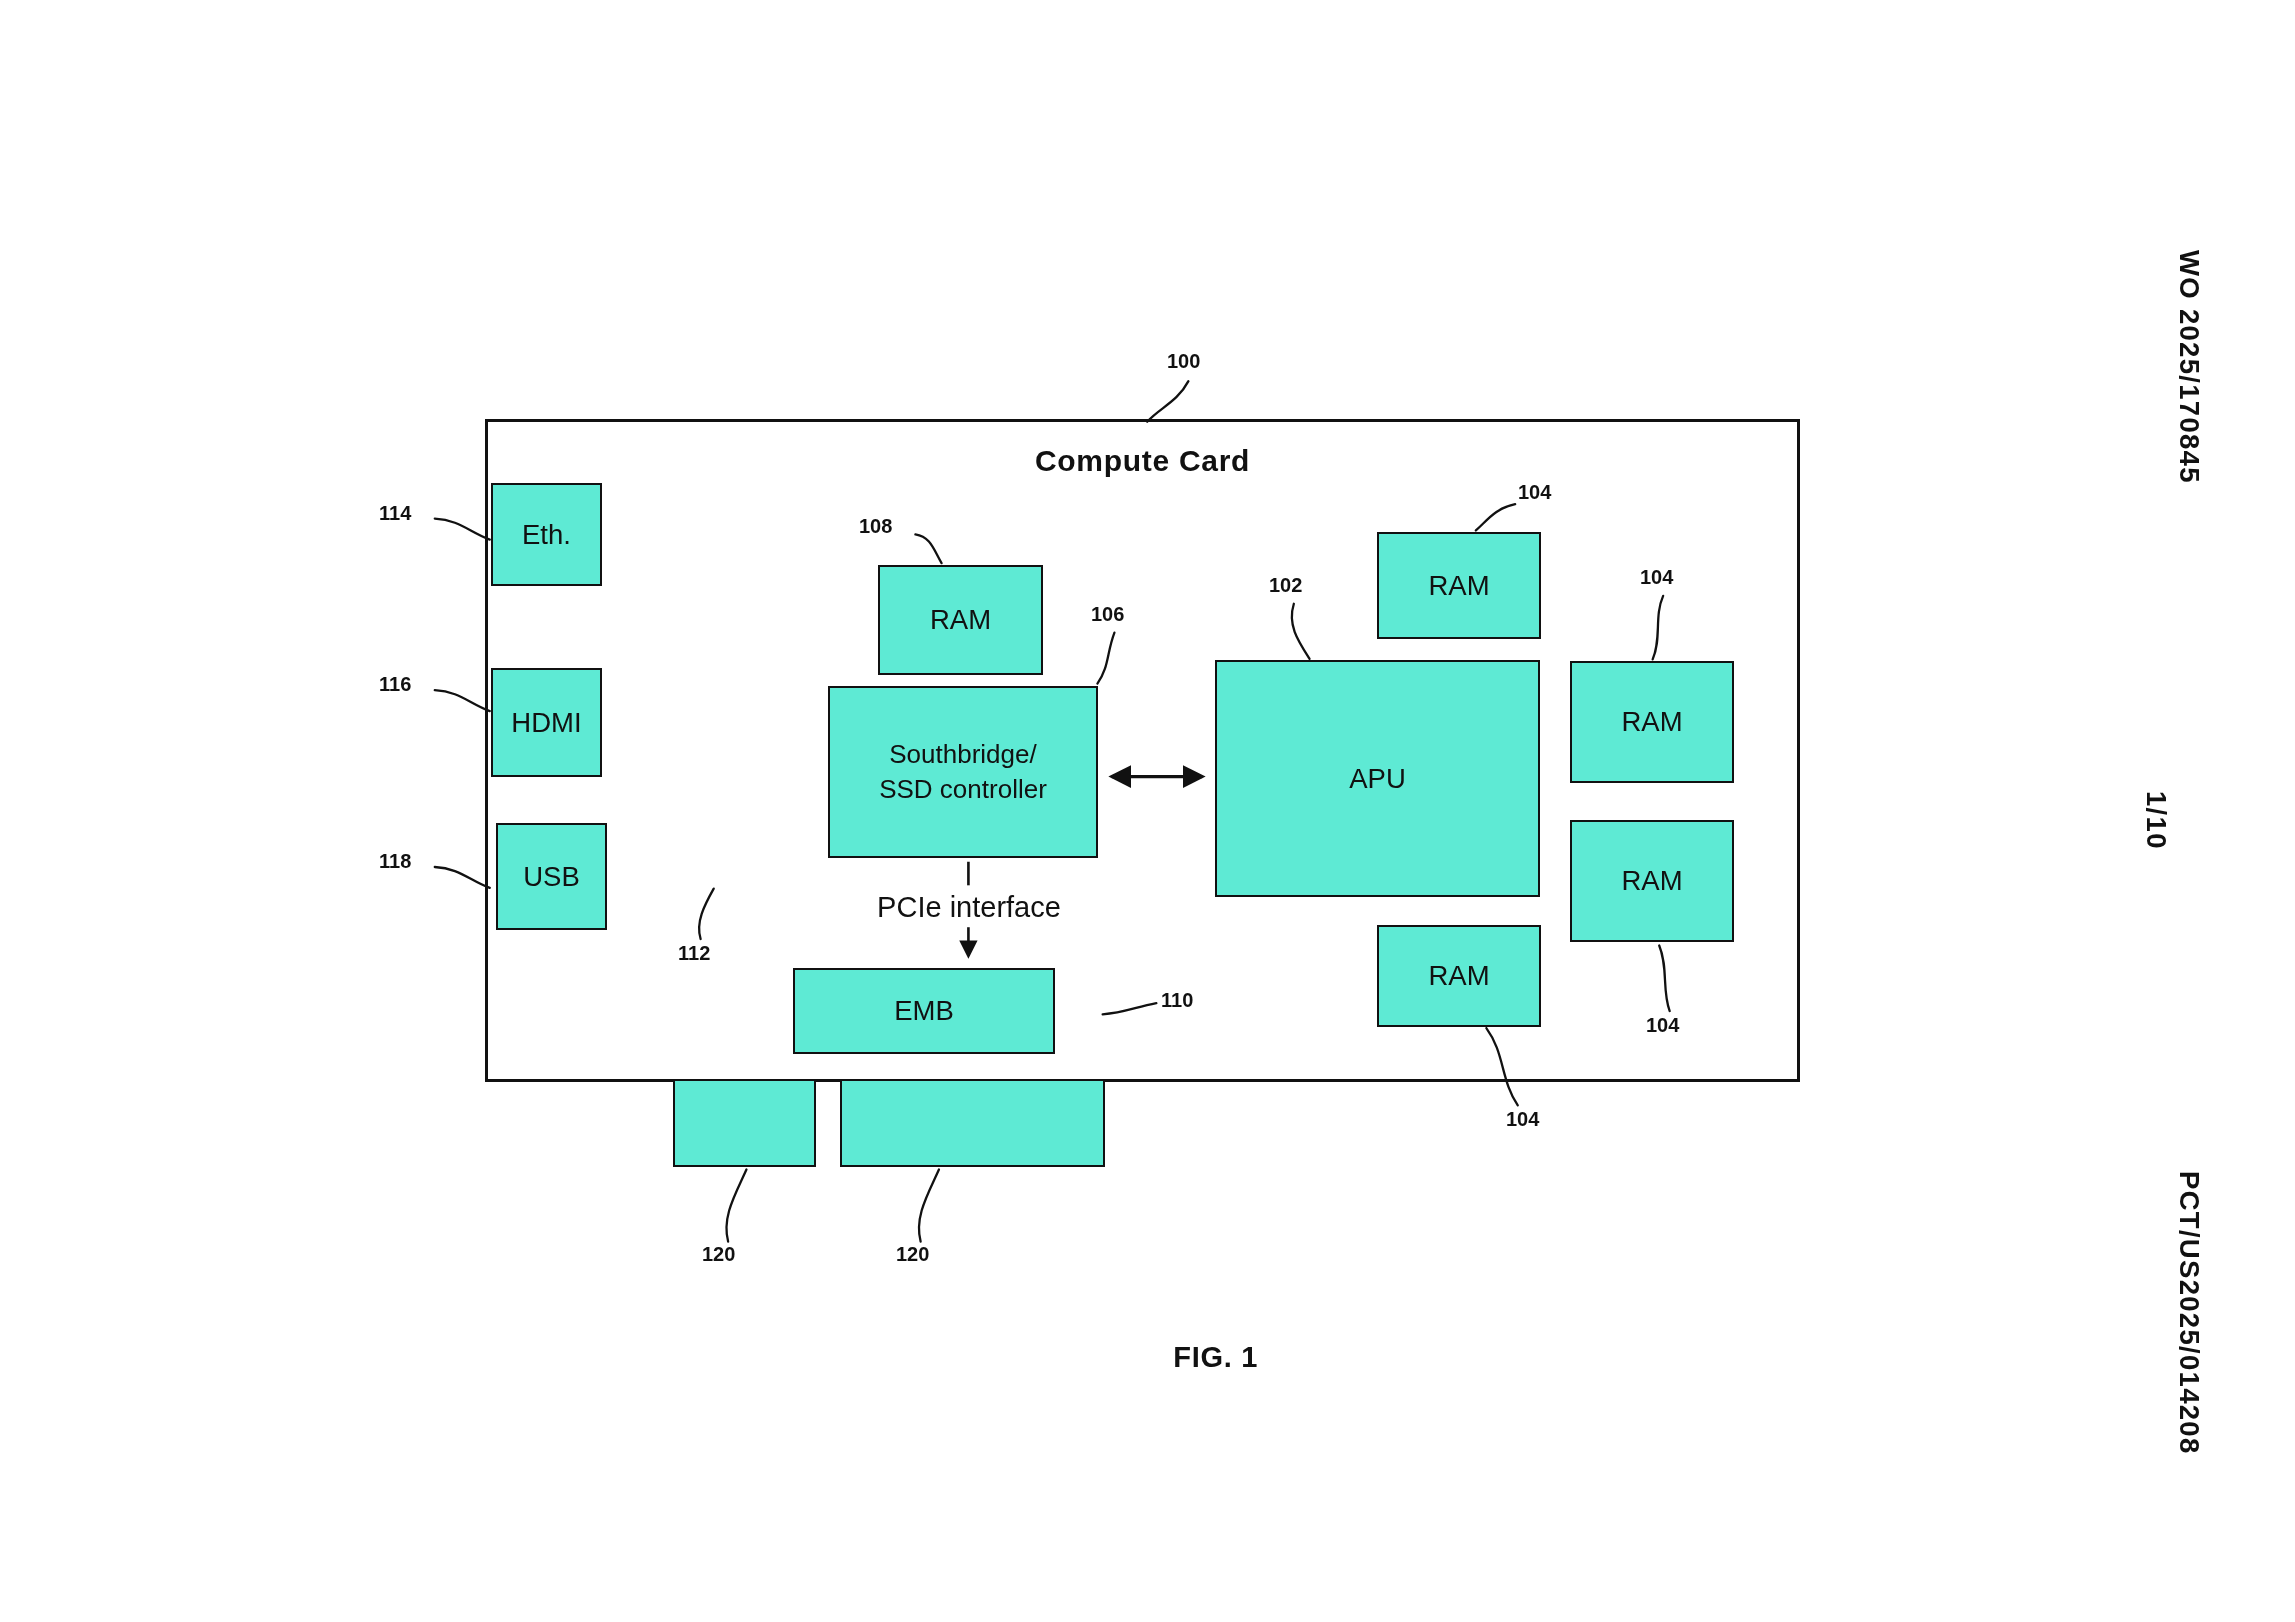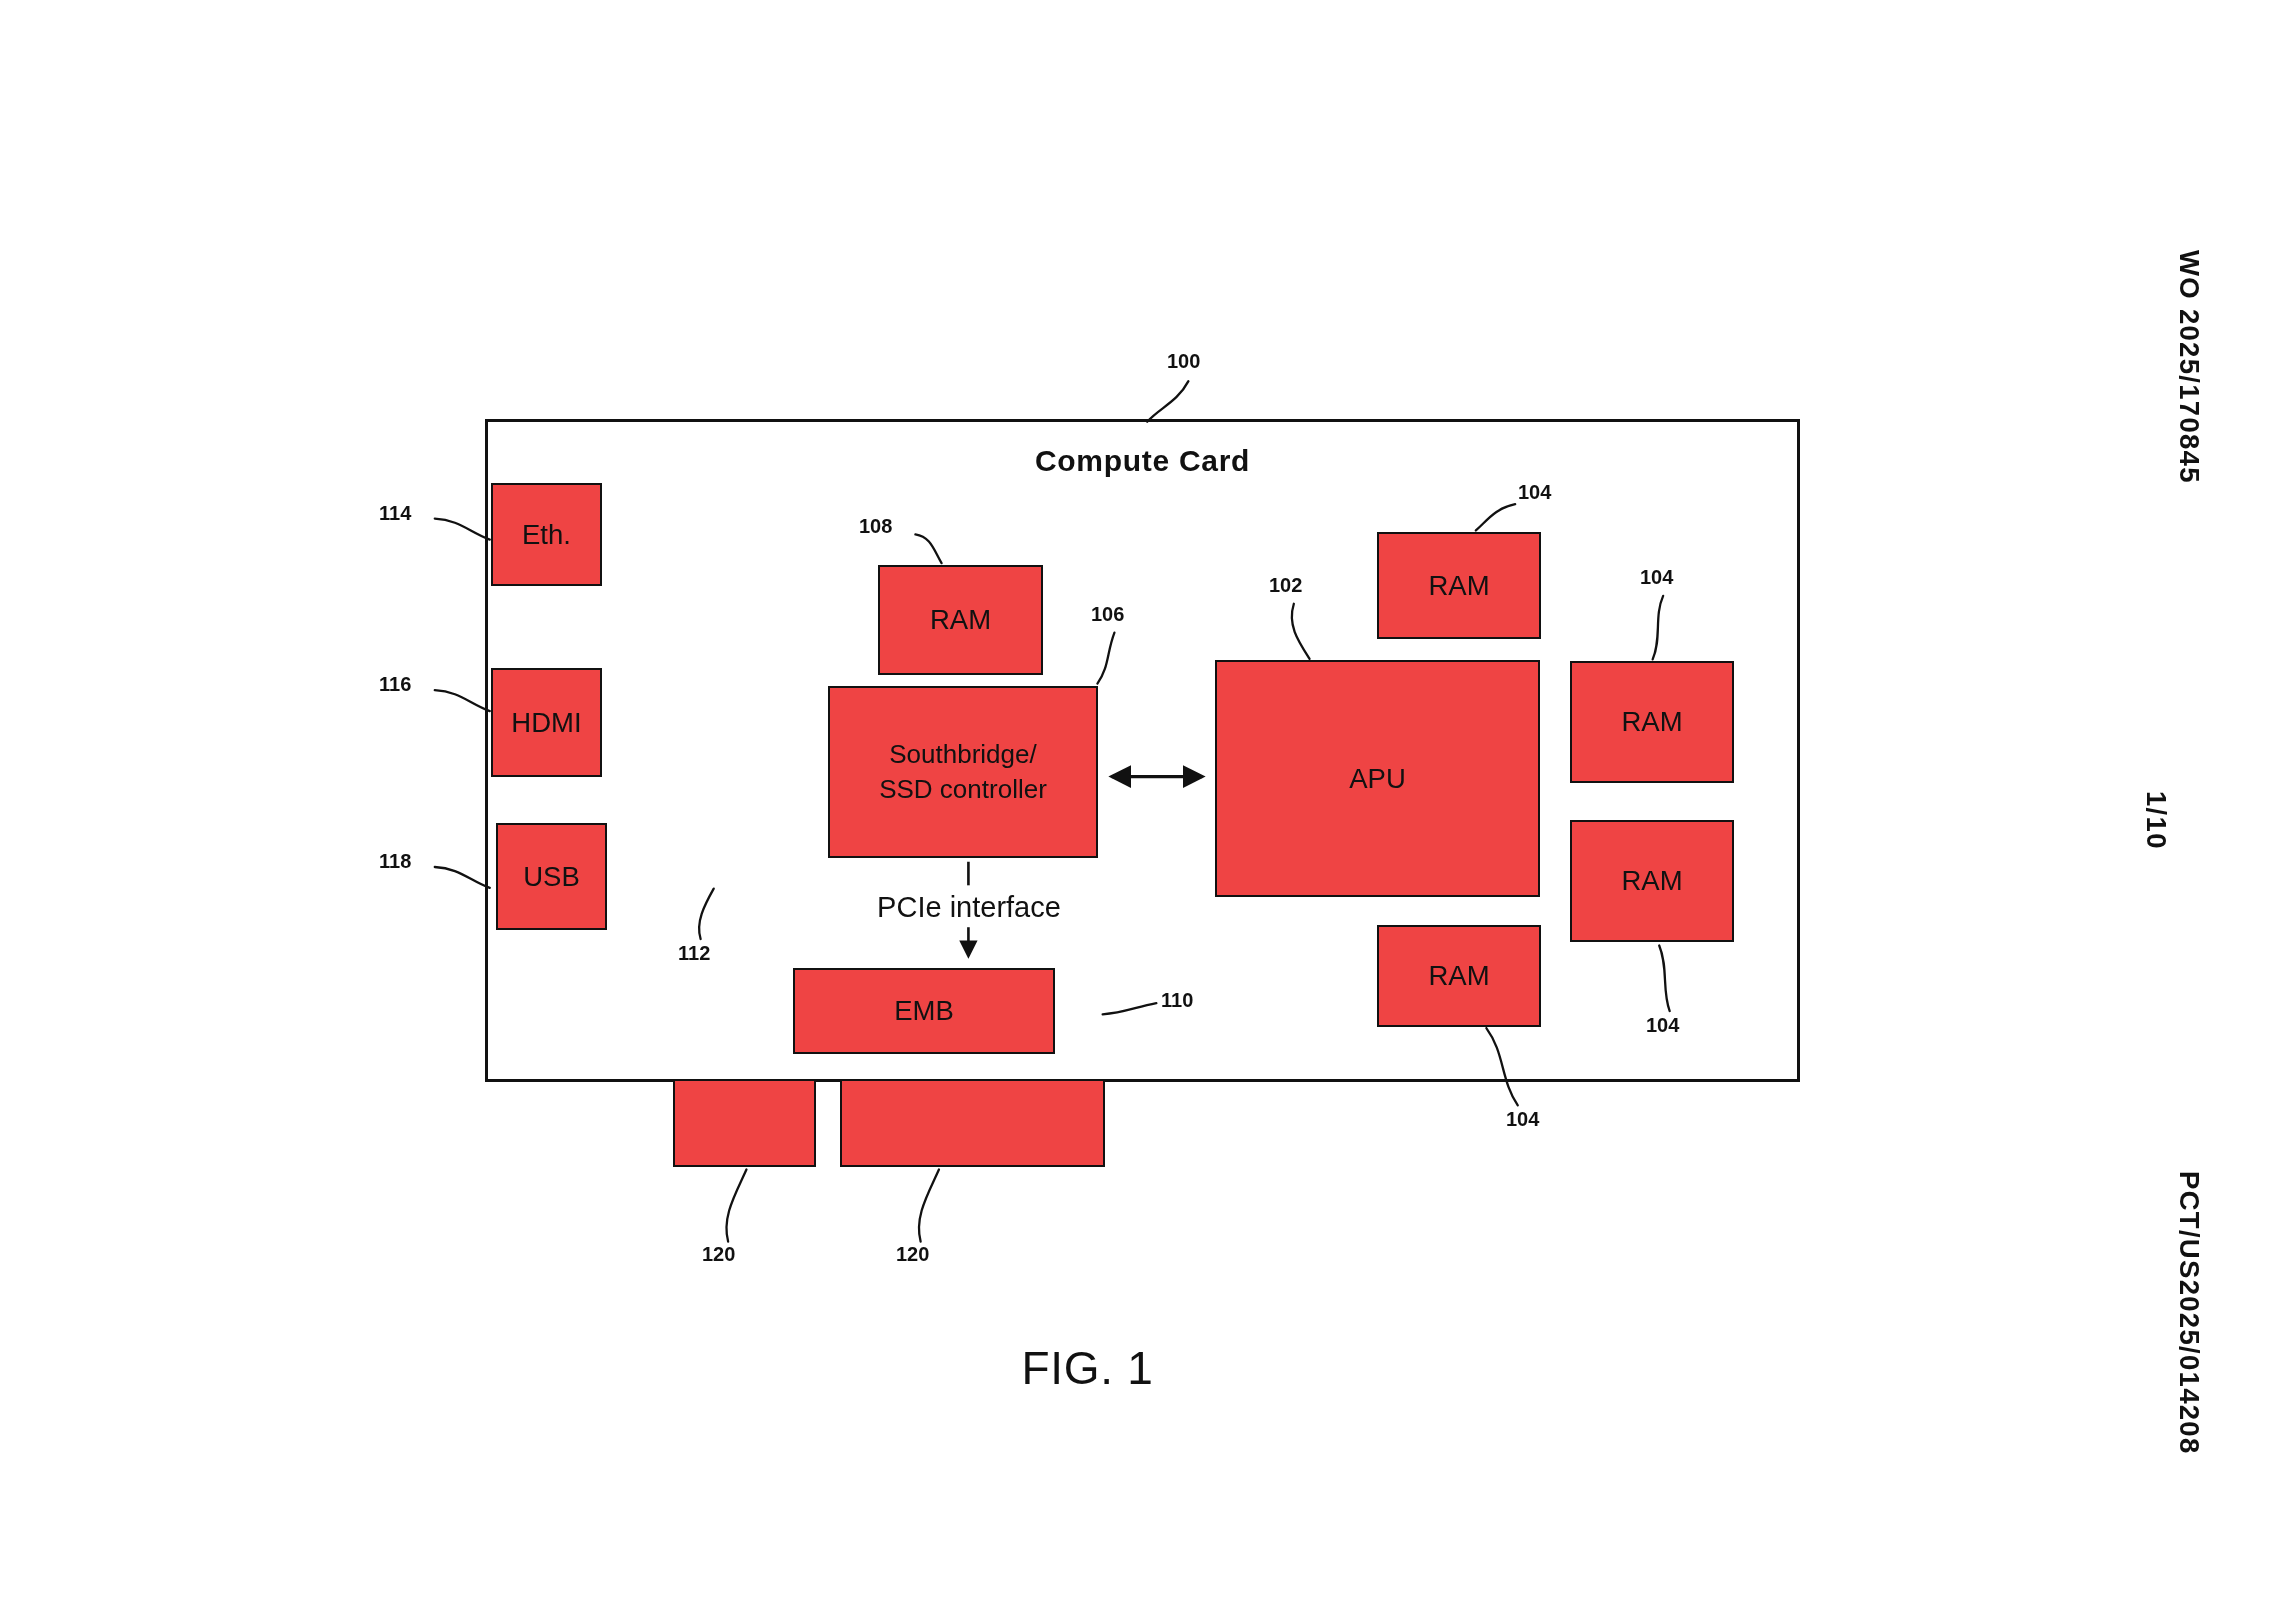--- a/index.html
+++ b/index.html
@@ -27,21 +27,21 @@
   }
   .card-title {
     position:absolute; left:0; right:0; top:22px;
     text-align:center;
     font-size:30px; font-weight:bold;
     letter-spacing:0.7px;
   }
   .box {
     position:absolute;
     border:2.6px solid #111111;
-    background:#ef4444;
+    background:#5eead4;
     box-sizing:border-box;
     display:flex; align-items:center; justify-content:center;
     font-size:27.5px;
     z-index:2;
     text-align:center;
   }
   .box .two-line { line-height:1.35; font-size:26px; }
   .tab { z-index:2; }
   .ref {
     position:absolute;
@@ -51,22 +51,22 @@
   }
   .small-label {
     position:absolute;
     font-size:29px;
     z-index:3;
     text-align:center;
   }
   .fig-caption {
     position:absolute;
     left:917px; top:1341px; width:341px;
-    text-align:center;
-    font-size:46px; font-weight:normal;
+    text-align:right;
+    font-size:29px; font-weight:bold;
     letter-spacing:0.7px;
     z-index:3;
   }
   .vtext {
     position:absolute;
     writing-mode:vertical-rl;
     font-size:27.5px; font-weight:bold;
     letter-spacing:1.3px;
     white-space:nowrap;
     z-index:3;

